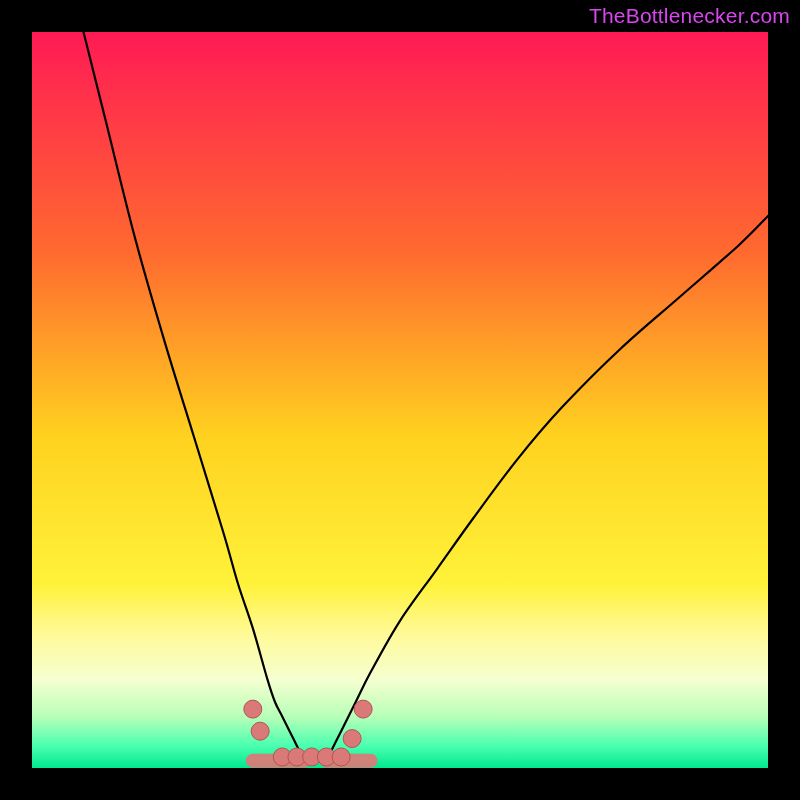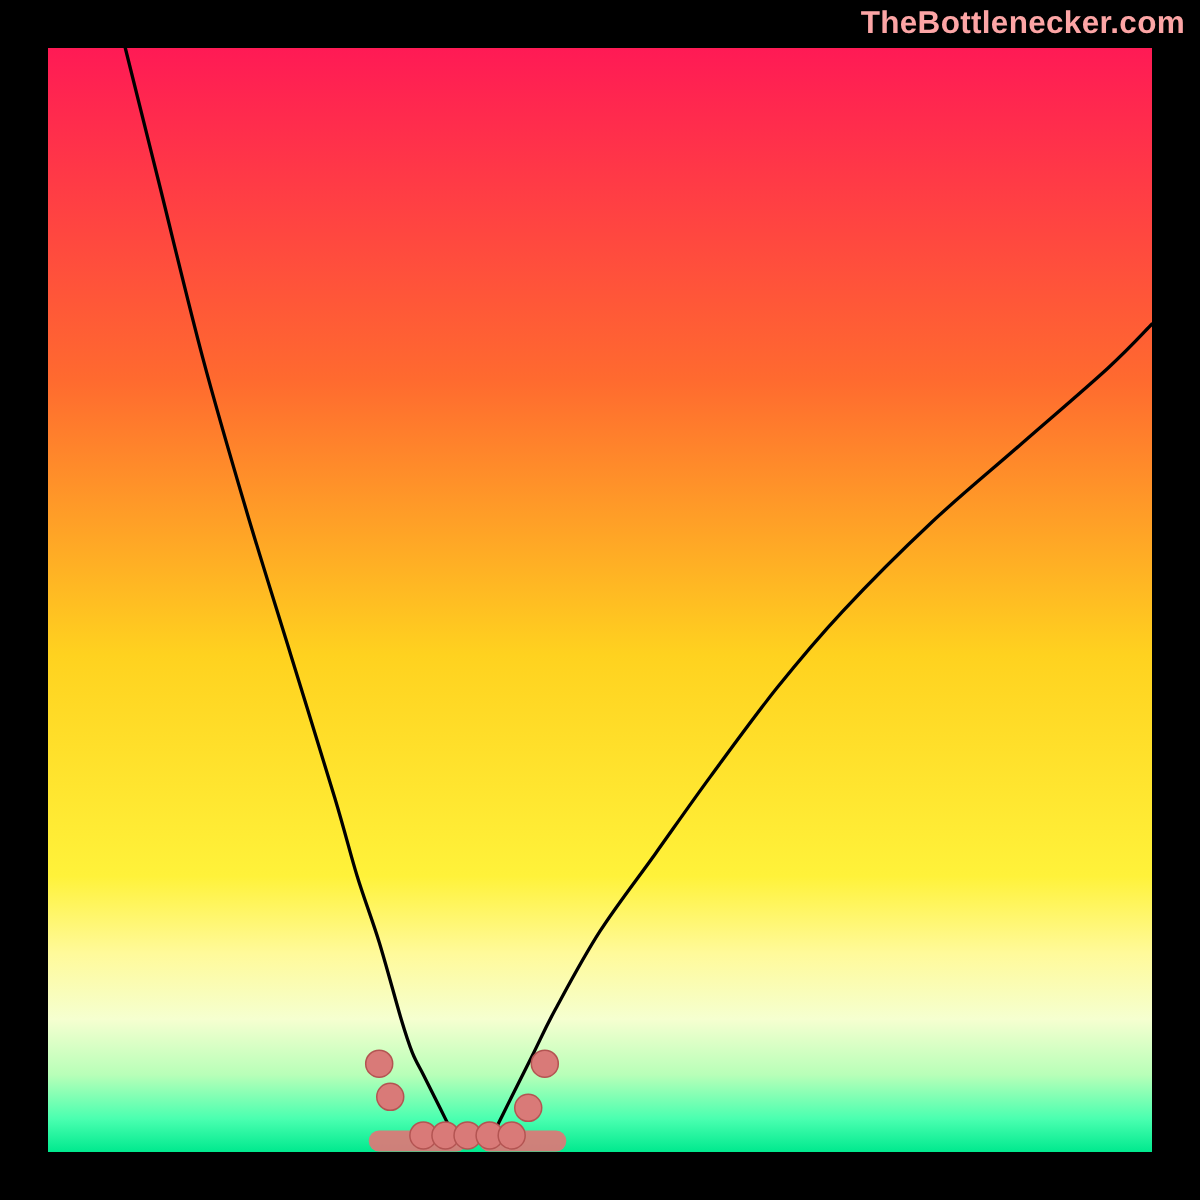--- a/index.html
+++ b/index.html
@@ -16,23 +16,23 @@
     width: 800px;
     height: 800px;
   }
   svg {
     display: block;
   }
   .attribution {
     position: absolute;
     top: 4px;
     right: 10px;
-    color: #fca5a5;
+    color: #d946ef;
     font-size: 21px;
-    font-weight: 700;
+    font-weight: 400;
     letter-spacing: 0.2px;
   }
 </style>
 </head>
 <body>
 
 <div class="canvas-wrap">
   <svg id="chart-svg" width="800" height="800" viewBox="0 0 800 800">
     <defs>
       <linearGradient id="bg-grad" x1="0" y1="0" x2="0" y2="1">

